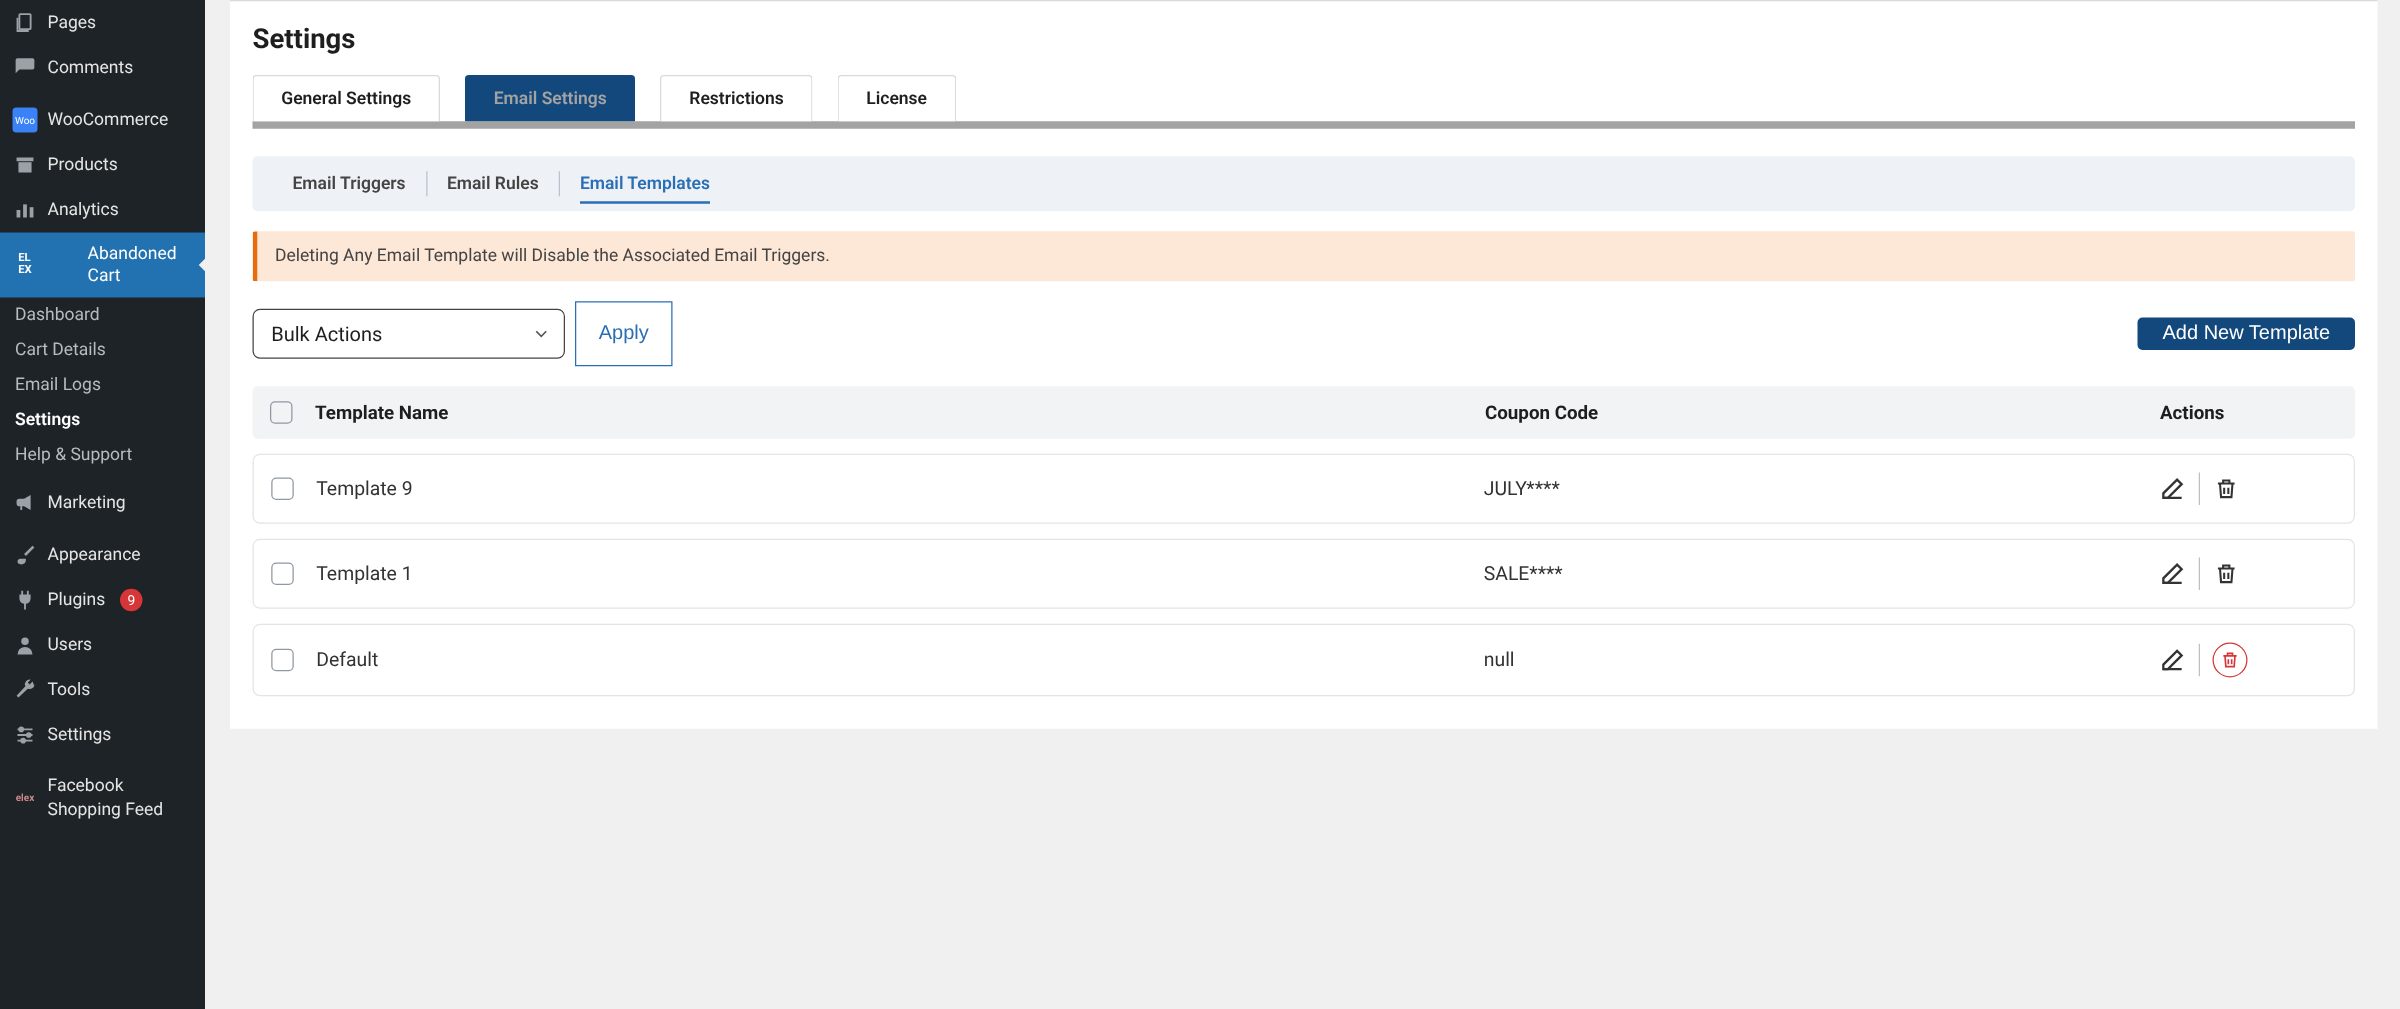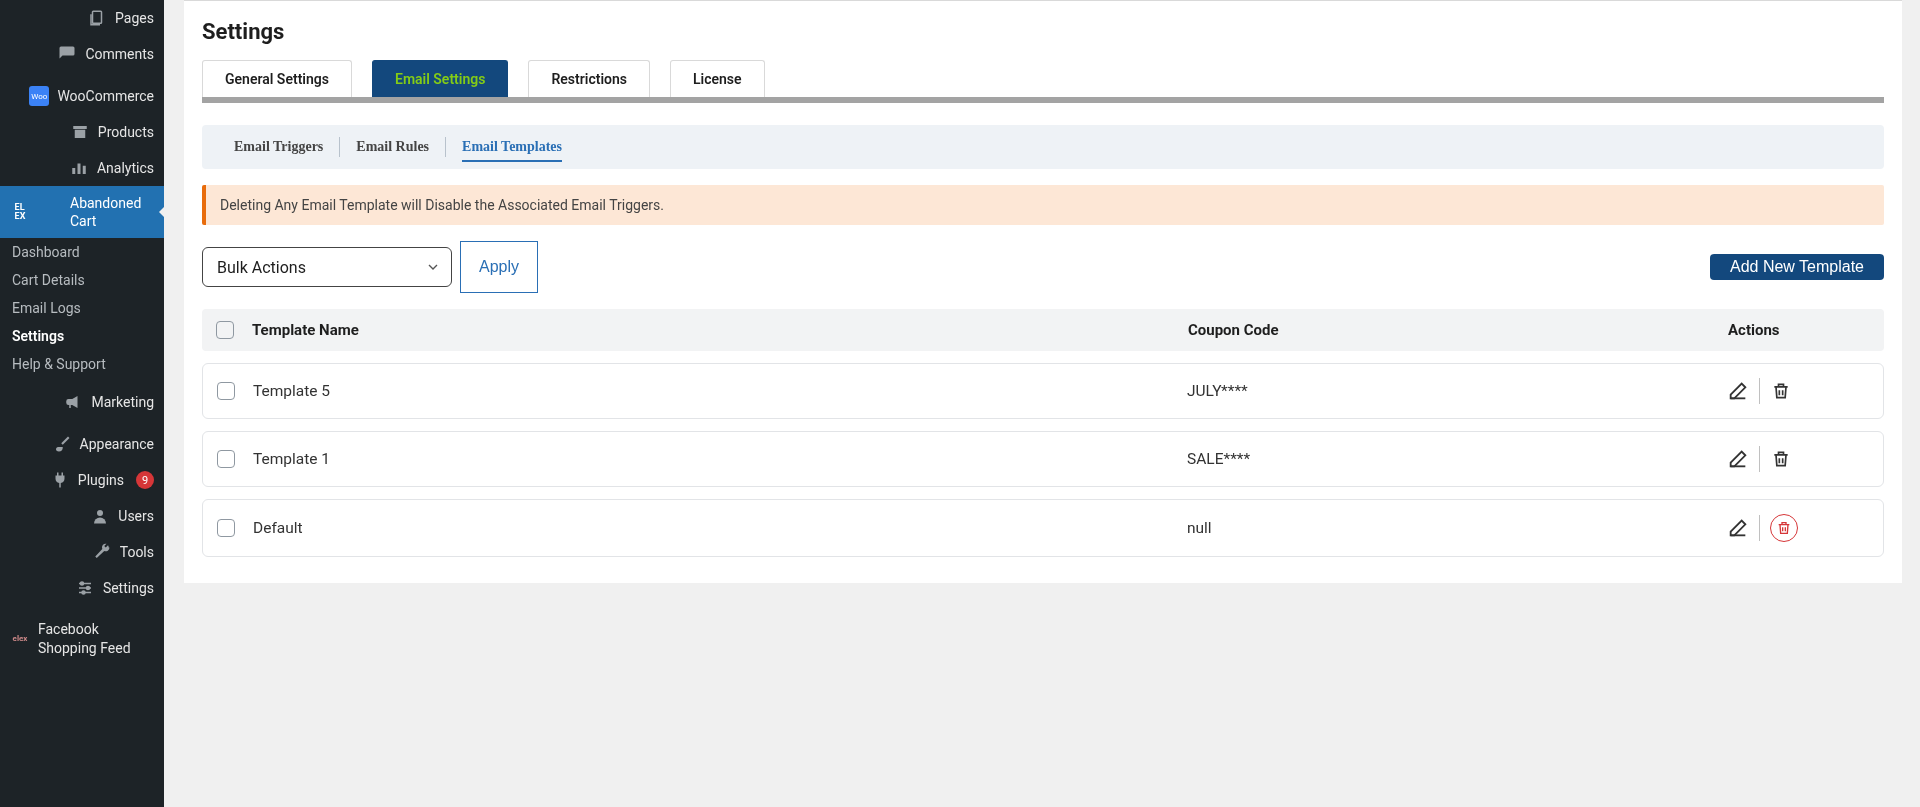--- a/index.html
+++ b/index.html
@@ -26,21 +26,20 @@
   }
   .sb-item {
     display: flex;
     align-items: center;
     gap: 8px;
     padding: 8px 10px;
     color: #e5e5e5;
     font-size: 14px;
     cursor: pointer;
     position: relative;
-    justify-content: flex-end;
   }
   .sb-item .sb-icon {
     width: 20px;
     height: 20px;
     flex: none;
     display: flex;
     align-items: center;
     justify-content: center;
     color: #9ba1a6;
   }
@@ -123,40 +122,39 @@
     background: #fff;
     border-radius: 3px 3px 0 0;
     font-weight: 600;
     color: #1e1e1e;
     cursor: pointer;
     font-size: 14px;
   }
   .tab.active {
     background: #13487d;
     border-color: #13487d;
-    color: #84cc16;
+    color: #a3a3a3;
   }
 
   
   .subtab-bar {
     margin-top: 22px;
     background: #eef2f6;
     border-radius: 4px;
     padding: 12px 16px;
     display: flex;
     align-items: center;
     gap: 0;
     color: #444;
     font-weight: 600;
   }
   .subtab {
     padding: 2px 16px;
     cursor: pointer;
     border-right: 1px solid #b8c2cc;
-    font-family: Liberation Serif, serif;
   }
   .subtab:last-child { border-right: none; }
   .subtab.active {
     color: #2a6fb5;
     position: relative;
   }
   .subtab.active span {
     border-bottom: 2px solid #2a6fb5;
     padding-bottom: 6px;
   }
@@ -457,21 +455,21 @@
           </div>
         <div>Template Name</div>
         <div>Coupon Code</div>
         <div>Actions</div>
       </div>
 
       <div class="tbl-row">
         <div>
             <div class="chk"></div>
           </div>
-        <div>Template 5</div>
+        <div>Template 9</div>
         <div>JULY****</div>
         <div class="row-actions">
           <span class="action-icon">
             <svg width="22" height="22" viewBox="0 0 24 24" fill="none" stroke="currentColor" stroke-width="2">
                 <path d="M4 20h4L20 8l-4-4L4 16v4z"></path>
                 <path d="M4 20h16"></path>
               </svg>
           </span>
           <span class="vdiv"></span>
           <span class="action-icon">

